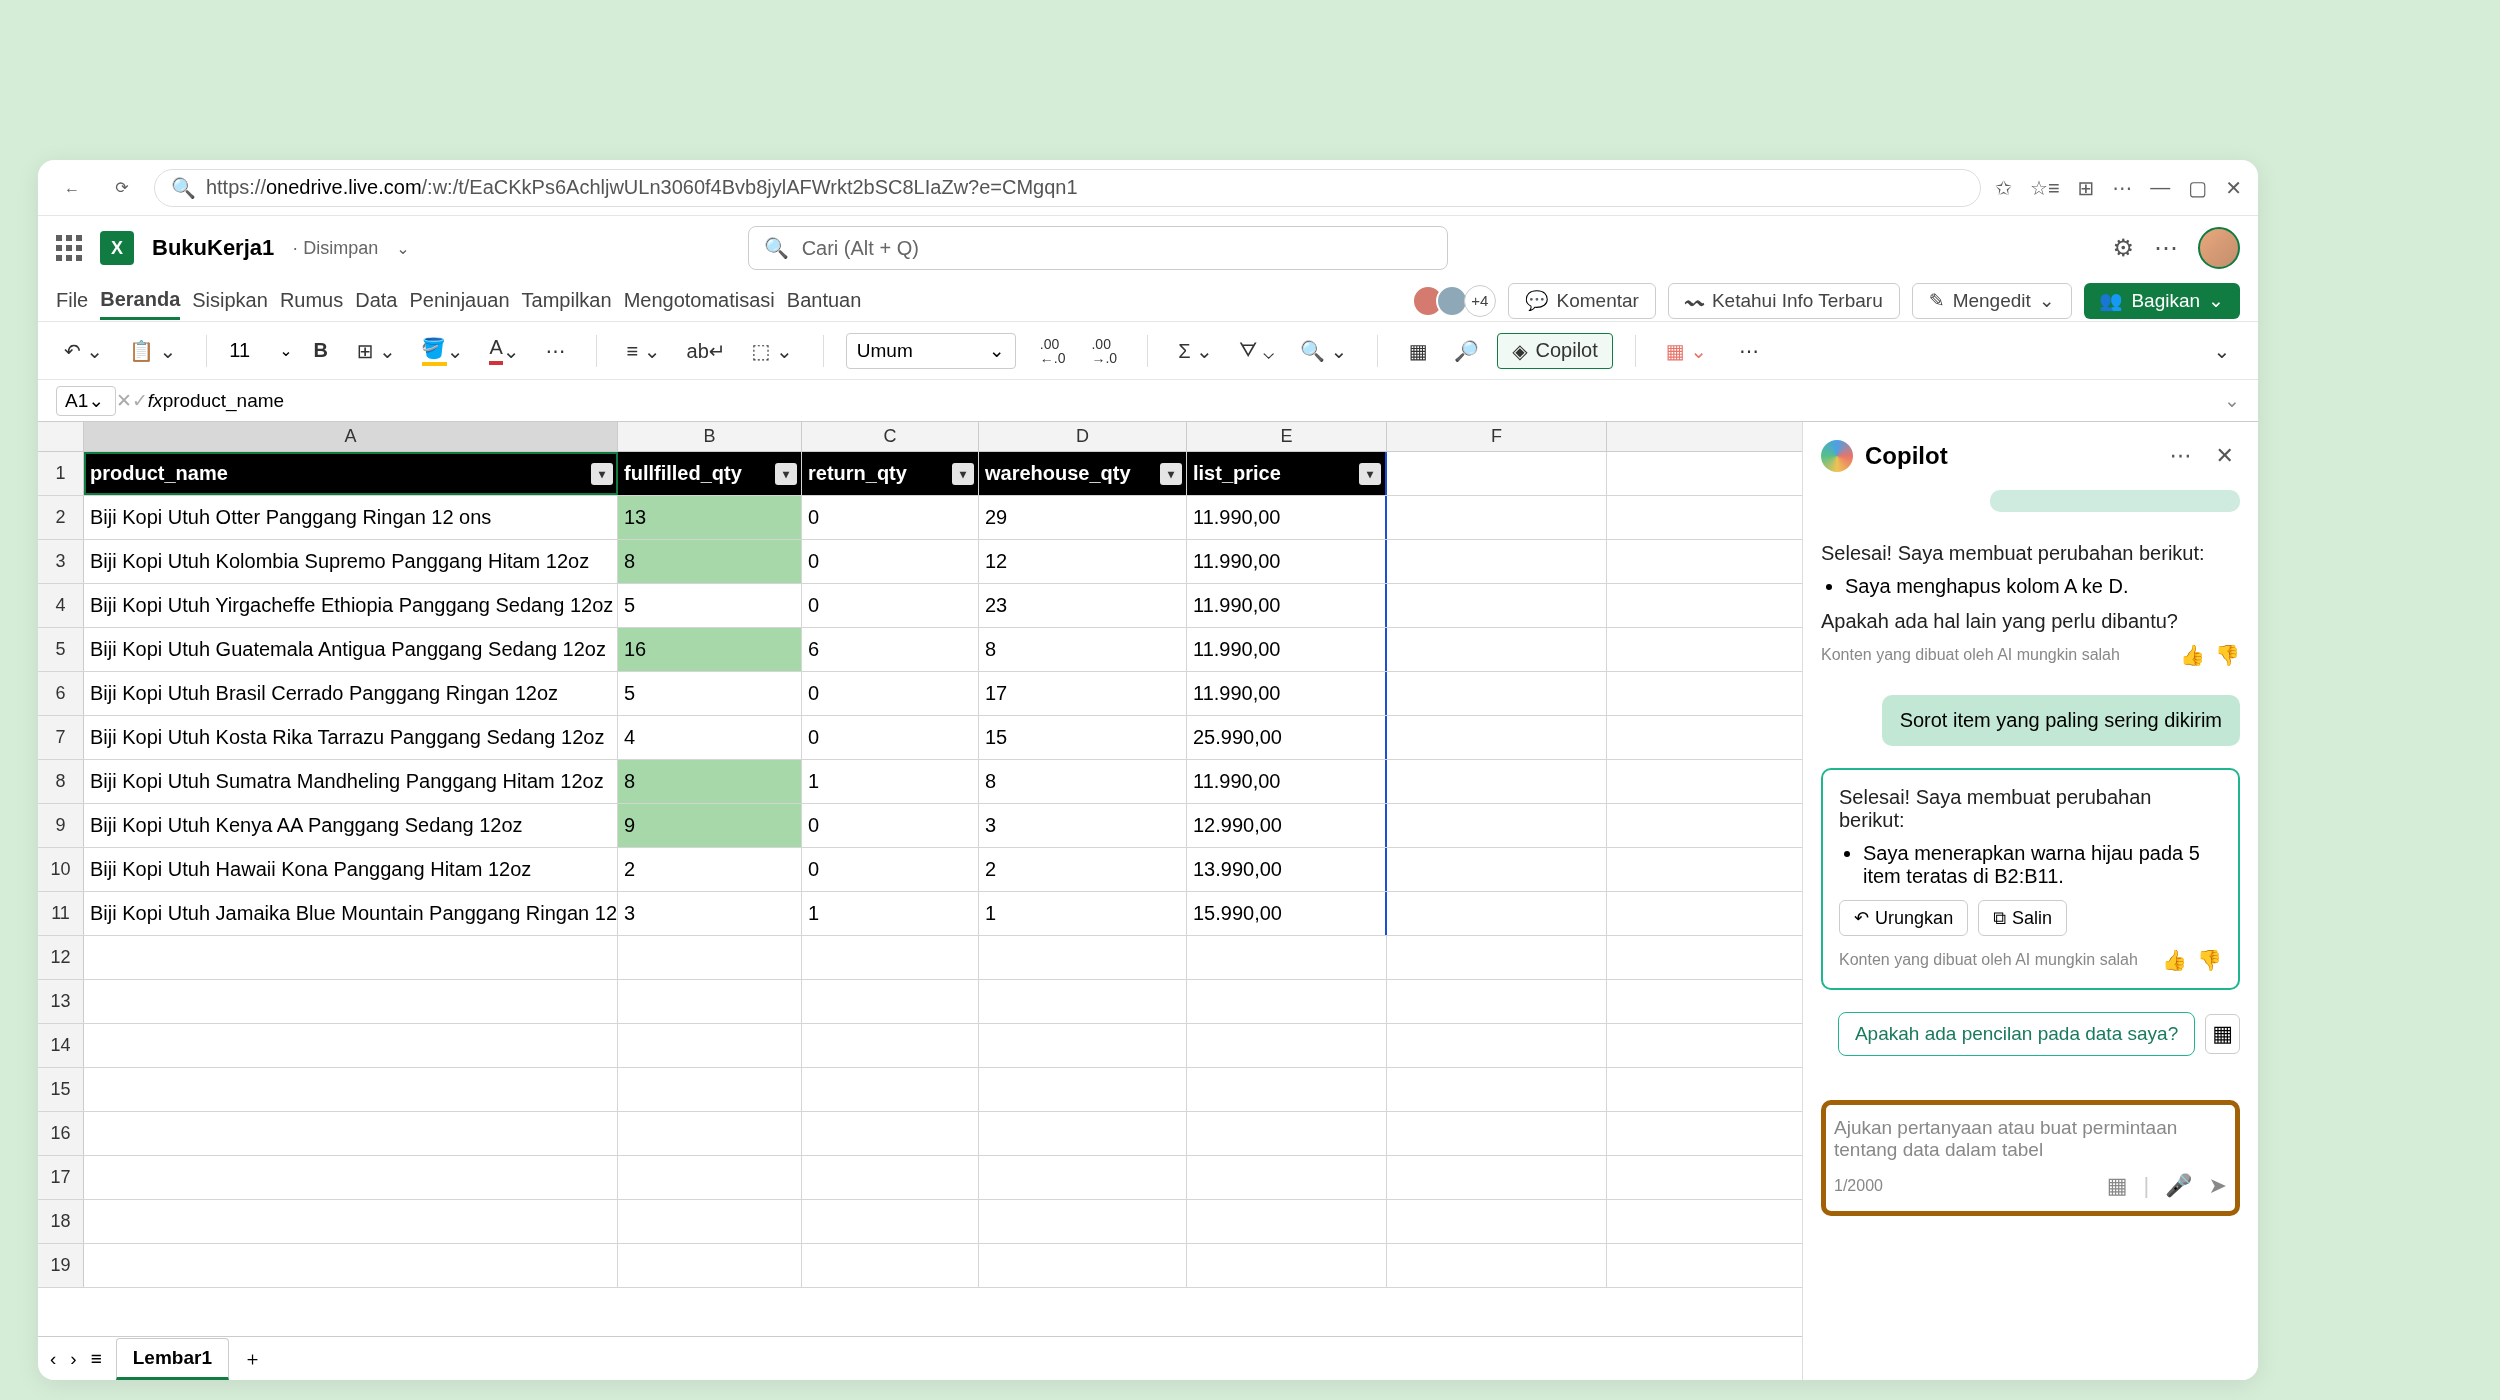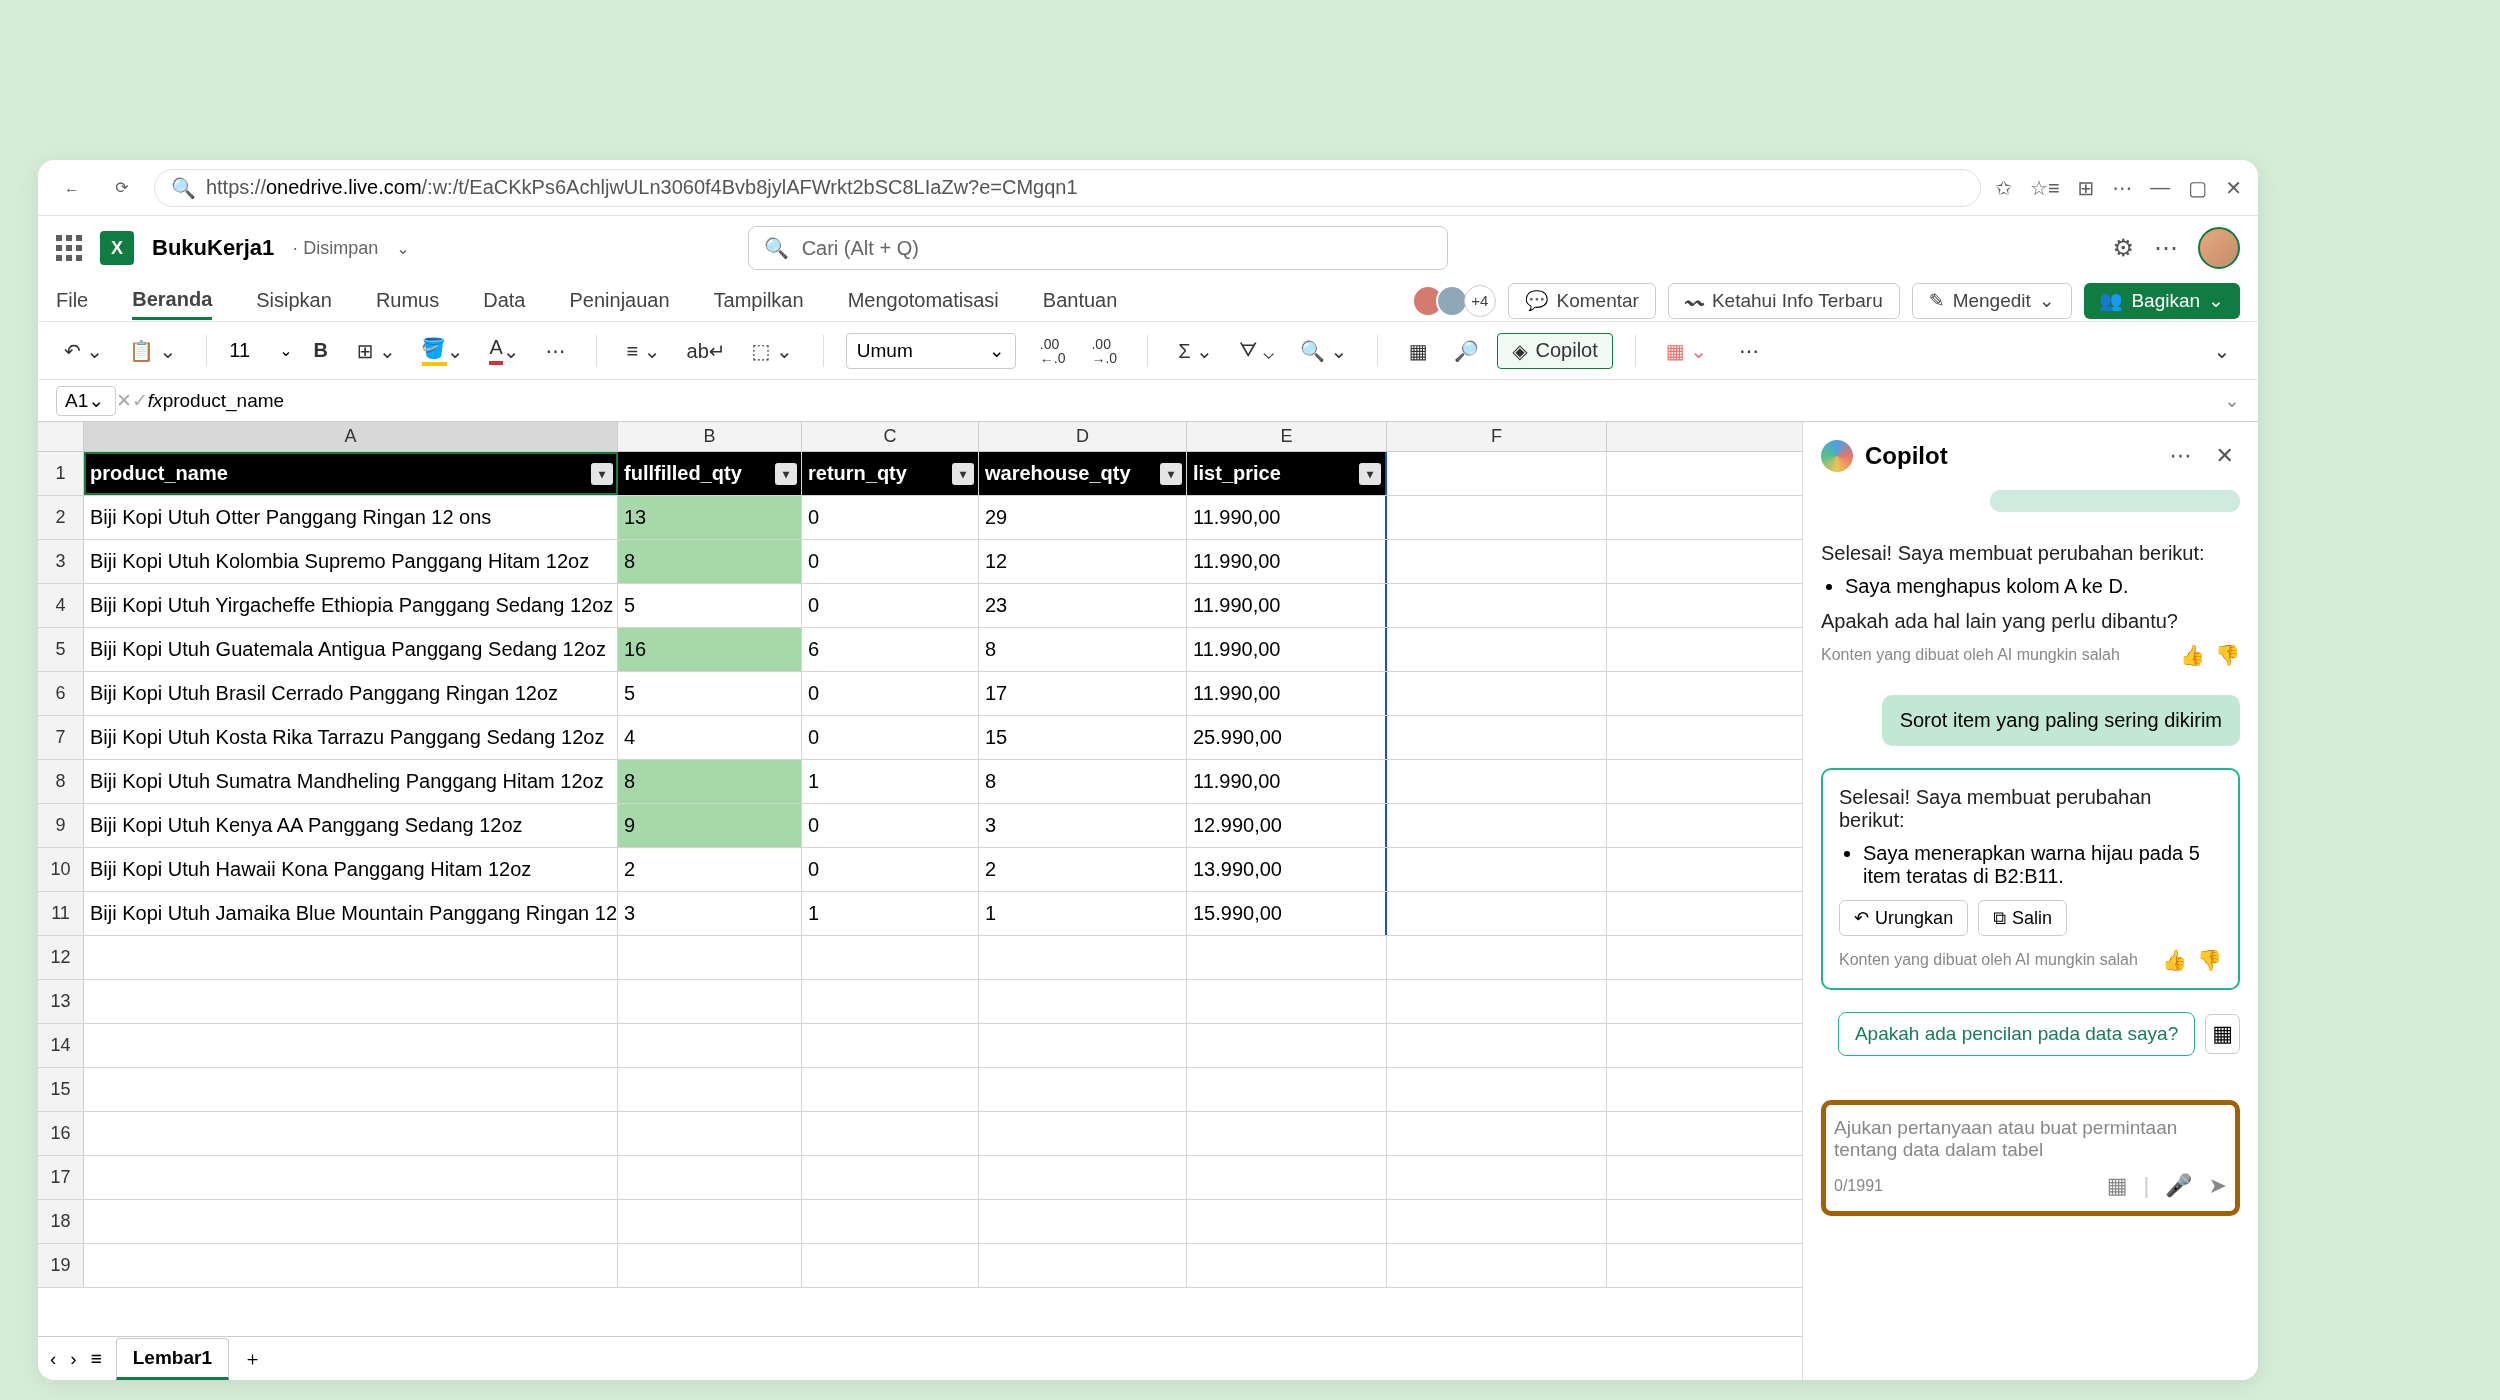--- a/index.html
+++ b/index.html
@@ -19,21 +19,21 @@
 .waffle { width: 26px; height: 26px; display: grid; grid-template-columns: repeat(3,6px); grid-template-rows: repeat(3,6px); gap: 4px; }
 .waffle div { background: #5f5f5f; }
 .excel-logo { width: 34px; height: 34px; background: #107c41; border-radius: 4px; color: #fff; display: flex; align-items: center; justify-content: center; font-weight: bold; font-size: 18px; }
 .doc-title { font-size: 22px; font-weight: 600; }
 .doc-status { font-size: 18px; color: #666; }
 .search-box { margin-left: 320px; width: 700px; height: 44px; border: 1px solid #ccc; border-radius: 8px; display: flex; align-items: center; padding: 0 16px; gap: 12px; color: #666; font-size: 20px; }
 .title-right { margin-left: auto; display: flex; gap: 20px; align-items: center; }
 .avatar { width: 42px; height: 42px; border-radius: 50%; background: linear-gradient(135deg,#e8a87c,#c38d6d); border: 2px solid #107c41; }
 
 
-.ribbon-tabs { height: 42px; display: flex; align-items: center; padding: 0 18px; gap: 44px; font-size: 20px; color: #444; border-bottom: 1px solid #e5e5e5; }
+.ribbon-tabs { height: 42px; display: flex; align-items: center; padding: 0 18px; gap: 12px; font-size: 20px; color: #444; border-bottom: 1px solid #e5e5e5; }
 .ribbon-tabs .tab { cursor: pointer; padding: 6px 0; }
 .ribbon-tabs .tab.active { font-weight: 600; border-bottom: 3px solid #107c41; }
 .ribbon-right { margin-left: auto; display: flex; gap: 12px; align-items: center; }
 .ribbon-right .pill { height: 36px; padding: 0 16px; border: 1px solid #ccc; border-radius: 6px; display: flex; align-items: center; gap: 8px; font-size: 19px; cursor: pointer; }
 .ribbon-right .pill.share { background: #107c41; color: #fff; border: none; }
 .mini-avatars { display: flex; align-items: center; }
 .mini-avatars .ma { width: 32px; height: 32px; border-radius: 50%; margin-left: -8px; border: 2px solid #fff; }
 .ma1 { background: #d47a6f; } .ma2 { background: #8fa8b8; }
 .ma-count { width: 32px; height: 32px; border-radius: 50%; border: 1px solid #ccc; display: flex; align-items: center; justify-content: center; font-size: 15px; margin-left: -4px; background: #fff; }
 
@@ -506,21 +506,21 @@
               </div>
           </div>
         </div>
         <div class="cp-suggest-row">
           <div class="cp-suggest">Apakah ada pencilan pada data saya?</div>
           <span style="font-size:22px;border:1px solid #ccc;padding:6px;border-radius:6px;">▦</span>
         </div>
         <div class="cp-input-box">
           <div class="placeholder">Ajukan pertanyaan atau buat permintaan tentang data dalam tabel</div>
           <div class="cp-input-footer">
-            <span>0/1991</span>
+            <span>1/2000</span>
             <div class="icons">
               <span>▦</span>
               <span style="color:#ccc">|</span>
               <span>🎤</span>
               <span>➤</span>
             </div>
           </div>
         </div>
       </div>
     </div>

